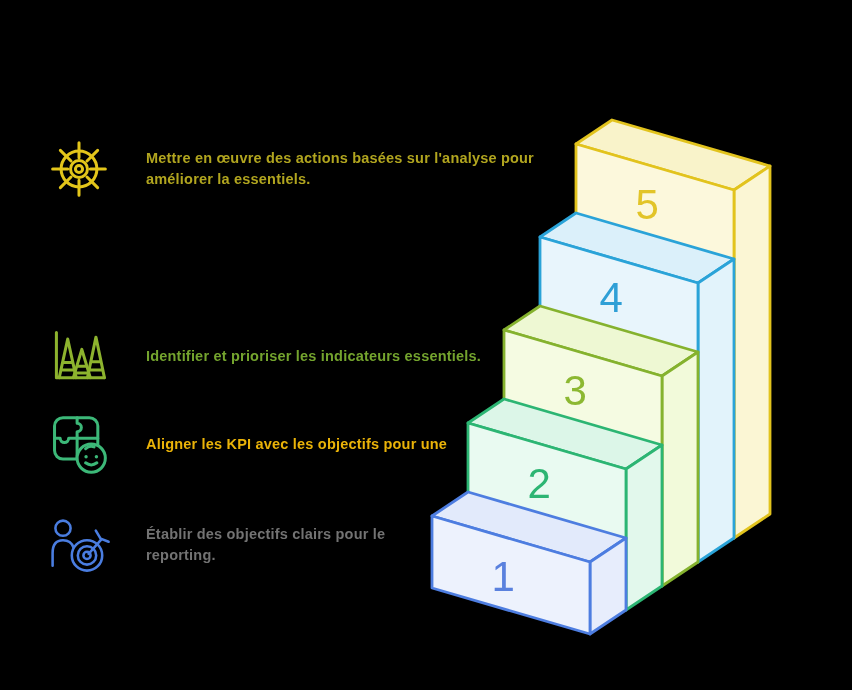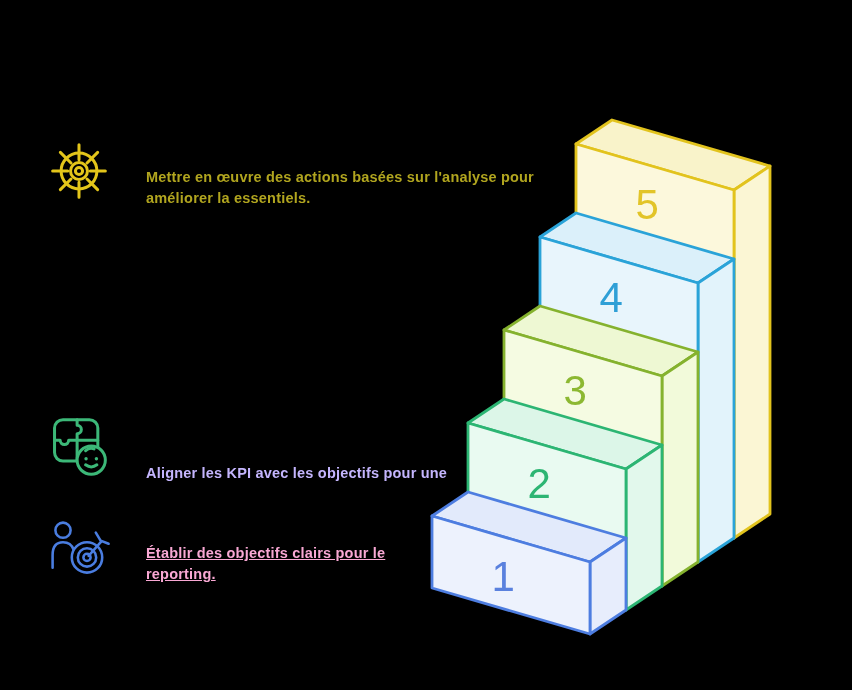--- a/index.html
+++ b/index.html
@@ -1,18 +1,18 @@
 <!DOCTYPE html>
 <html><head>
 <meta charset="utf-8">
 <style>
   html,body{margin:0;padding:0;background:#000;}
   body{width:852px;height:690px;overflow:hidden;font-family:"Liberation Sans","DejaVu Sans",sans-serif;}
   .canvas{position:relative;width:852px;height:690px;background:#000;}
-  .step-row{position:absolute;left:45px;width:490px;height:80px;display:flex;align-items:flex-end;gap:33px;}
+  .step-row{position:absolute;left:45px;width:490px;height:80px;display:flex;align-items:center;gap:33px;}
   .r1{top:129px}.r2{top:227px}.r3{top:316px}.r4{top:404px}.r5{top:505px}
   .icon-box{flex:0 0 68px;width:68px;height:76px;display:flex;align-items:center;justify-content:center;}
   .icon-box svg{display:block;}
   .row-text{font-size:14.5px;line-height:21px;font-weight:bold;letter-spacing:.2px;}
   .row-text span{display:block;}
   #stairs{position:absolute;left:0;top:0;}
 </style>
 </head>
 <body>
 
@@ -50,50 +50,64 @@
         <path d="M46,34 L62,34 M34,46 L34,62 M22,34 L6,34 M34,22 L34,6 M42.5,42.5 L53.8,53.8 M25.5,42.5 L14.2,53.8 M25.5,25.5 L14.2,14.2 M42.5,25.5 L53.8,14.2"></path>
       </svg>
     </div>
     <div class="row-text" style="color: rgb(177, 165, 31);">
       <span>Mettre en œuvre des actions basées sur l'analyse pour</span>
       <span>améliorer la essentiels.</span>
     </div>
   </div>
 
 
+  <div class="step-row r3">
+    <div class="icon-box" style="color: rgb(141, 179, 46);">
+      <svg width="64" height="64" viewBox="0 0 68 68" fill="none" stroke="currentColor" stroke-width="3.2" stroke-linecap="round" stroke-linejoin="round">
+        <path d="M10,9 V57 H61"></path>
+        <path d="M13,57 L22,16 L31,57 M16.5,41 H27.5 M15,49 H29"></path>
+        <path d="M28,57 L37,27 L46,57 M31.6,45 H42.4 M29.5,52 H44.5"></path>
+        <path d="M43,57 L52,14 L61,57 M46.6,40 H57.4 M44.7,49 H59.3"></path>
+      </svg>
+    </div>
+    <div class="row-text" style="color: rgb(116, 164, 46);">
+      <span>Identifier et prioriser les indicateurs essentiels.</span>
+      <span></span>
+    </div>
+  </div>
 
   <div class="step-row r4">
     <div class="icon-box" style="color: rgb(60, 184, 120);">
       <svg width="64" height="68" viewBox="0 0 68 68" fill="none" stroke="currentColor" stroke-width="3.2" stroke-linecap="round" stroke-linejoin="round">
         <rect x="8" y="6" width="46" height="44" rx="9"></rect>
         <path d="M32,6 V12 a4.5,4.5 0 0 1 0,9 V50"></path>
         <path d="M8,28 H14 a4.5,4.5 0 0 0 9,0 H54"></path>
         <circle cx="47" cy="49" r="15" fill="#000"></circle>
         <path d="M41,39 Q45,35 50,37"></path>
         <circle cx="41.5" cy="47.5" r="1.8" fill="currentColor" stroke="none"></circle>
         <circle cx="52.5" cy="47.5" r="1.8" fill="currentColor" stroke="none"></circle>
         <path d="M41,54 Q47,58.5 53,54"></path>
       </svg>
     </div>
-    <div class="row-text" style="color: #c4b5fd;">
+    <div class="row-text" style="color: #eab308;">
       <span>Aligner les KPI avec les objectifs pour une</span>
     </div>
   </div>
 
   <div class="step-row r5">
     <div class="icon-box" style="color: rgb(74, 125, 224);">
       <svg width="64" height="72" viewBox="0 0 80 68" fill="none" stroke="currentColor" stroke-width="3.2" stroke-linecap="round" stroke-linejoin="round">
         <circle cx="20" cy="13" r="9.5"></circle>
         <path d="M7,60 V44 C7,33 12,28 20,28 C27,28 31,31 33,37"></path>
         <circle cx="50" cy="47" r="19"></circle>
         <circle cx="50" cy="47" r="11.5"></circle>
         <circle cx="50" cy="47" r="4.5"></circle>
         <path d="M52,45 L68,27"></path>
         <path d="M61,16 L67,26 L77,30"></path>
       </svg>
     </div>
-    <div class="row-text" style="color: #f9a8d4; text-decoration: underline;">
+    <div class="row-text" style="color: #737373;">
       <span>Établir des objectifs clairs pour le</span>
       <span>reporting.</span>
     </div>
   </div>
 
 </div>
 
 </body></html>

